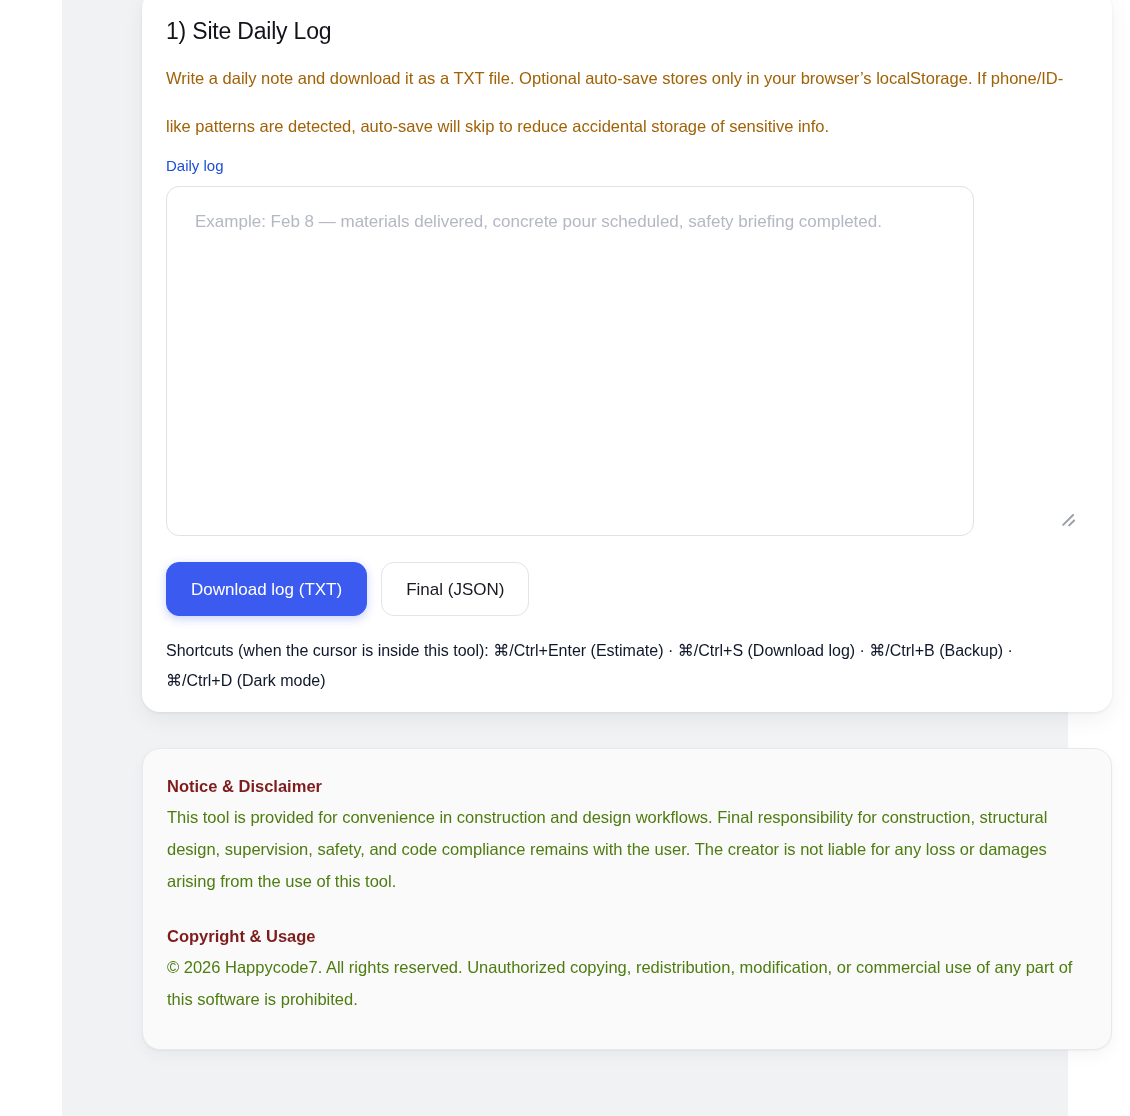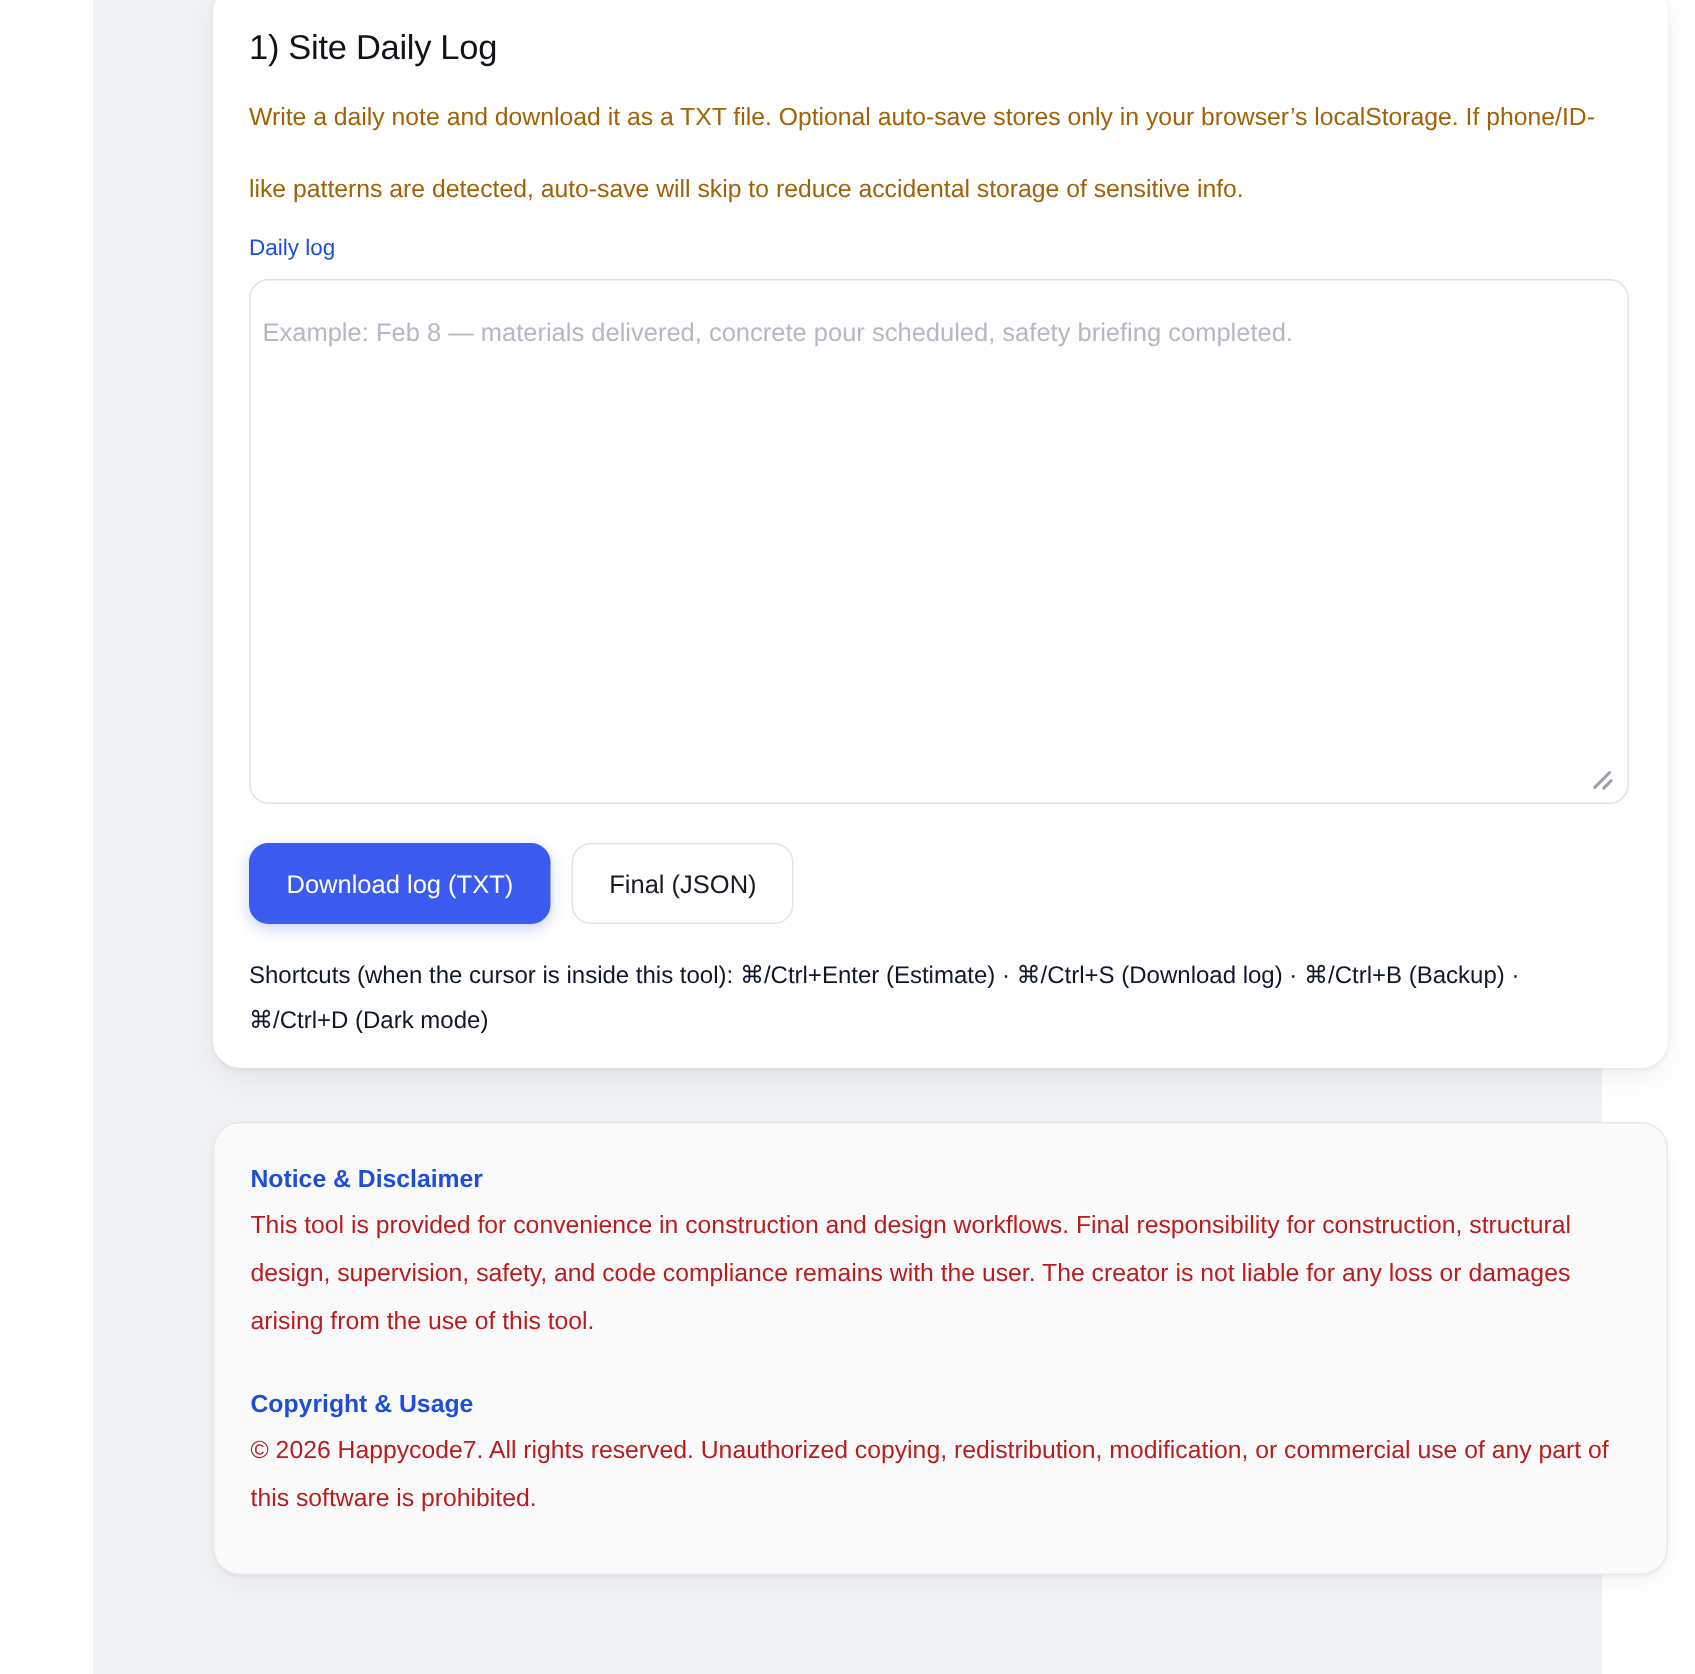--- a/index.html
+++ b/index.html
@@ -73,23 +73,23 @@
     line-height: 24px;
     color: #1d4ed8;
   }
 
   .textarea-wrap {
     position: relative;
     margin-top: 8px;
   }
   textarea.daily-log {
     display: block;
-    width: 920px;
+    width: 808px;
     height: 350px;
-    padding: 18px 8px;
+    padding: 18px 28px;
     border: 1px solid #dfe2e8;
     border-radius: 13px;
     background: #ffffff;
     resize: none;
     outline: none;
     font-family: "Liberation Sans", sans-serif;
     font-size: 17px;
     line-height: 34px;
     color: #be185d;
   }
@@ -151,27 +151,27 @@
     line-height: 30px;
     color: #0f172a;
     max-width: 908px;
   }
 
   .notice-heading {
     margin: 0 0 2px 0;
     font-size: 16.5px;
     line-height: 26px;
     font-weight: 700;
-    color: #1d4ed8;
+    color: #7f1d1d;
   }
   .notice-body {
     margin: 0;
     font-size: 16.5px;
     line-height: 32px;
-    color: #b91c1c;
+    color: #4d7c0f;
     max-width: 920px;
   }
   .notice-block + .notice-block { margin-top: 26px; }
 </style>
 </head>
 <body>
 
 <div id="page">
 
   <div class="app-shell">

